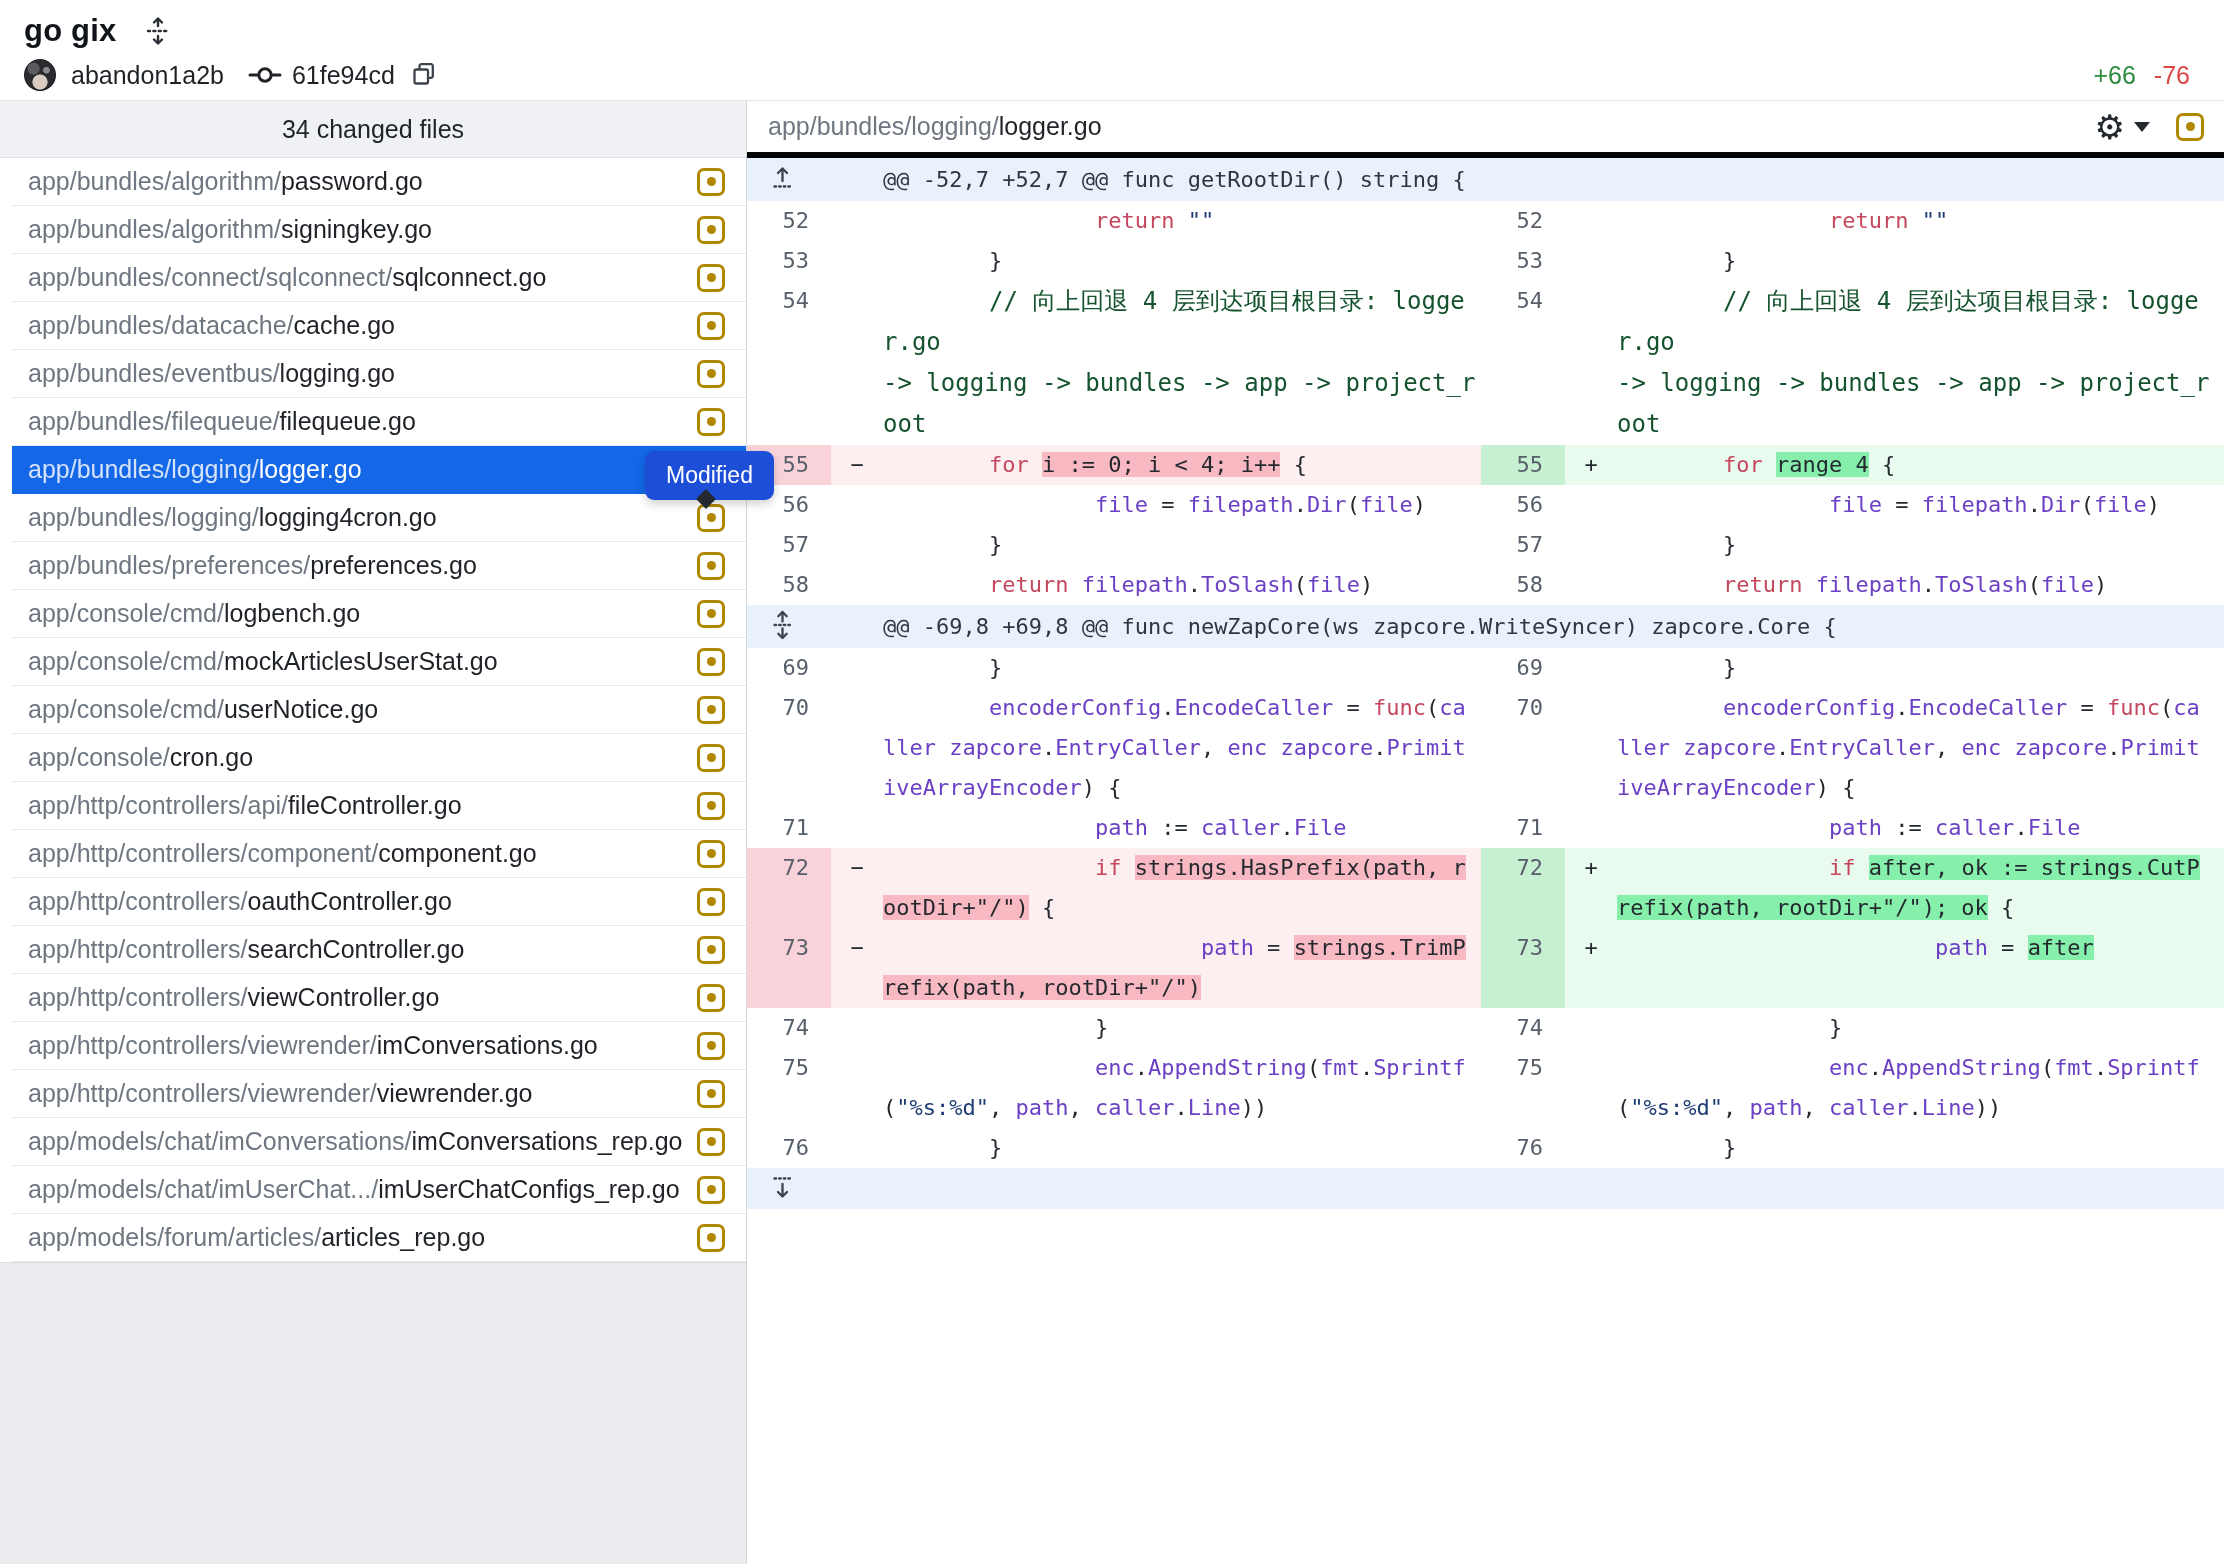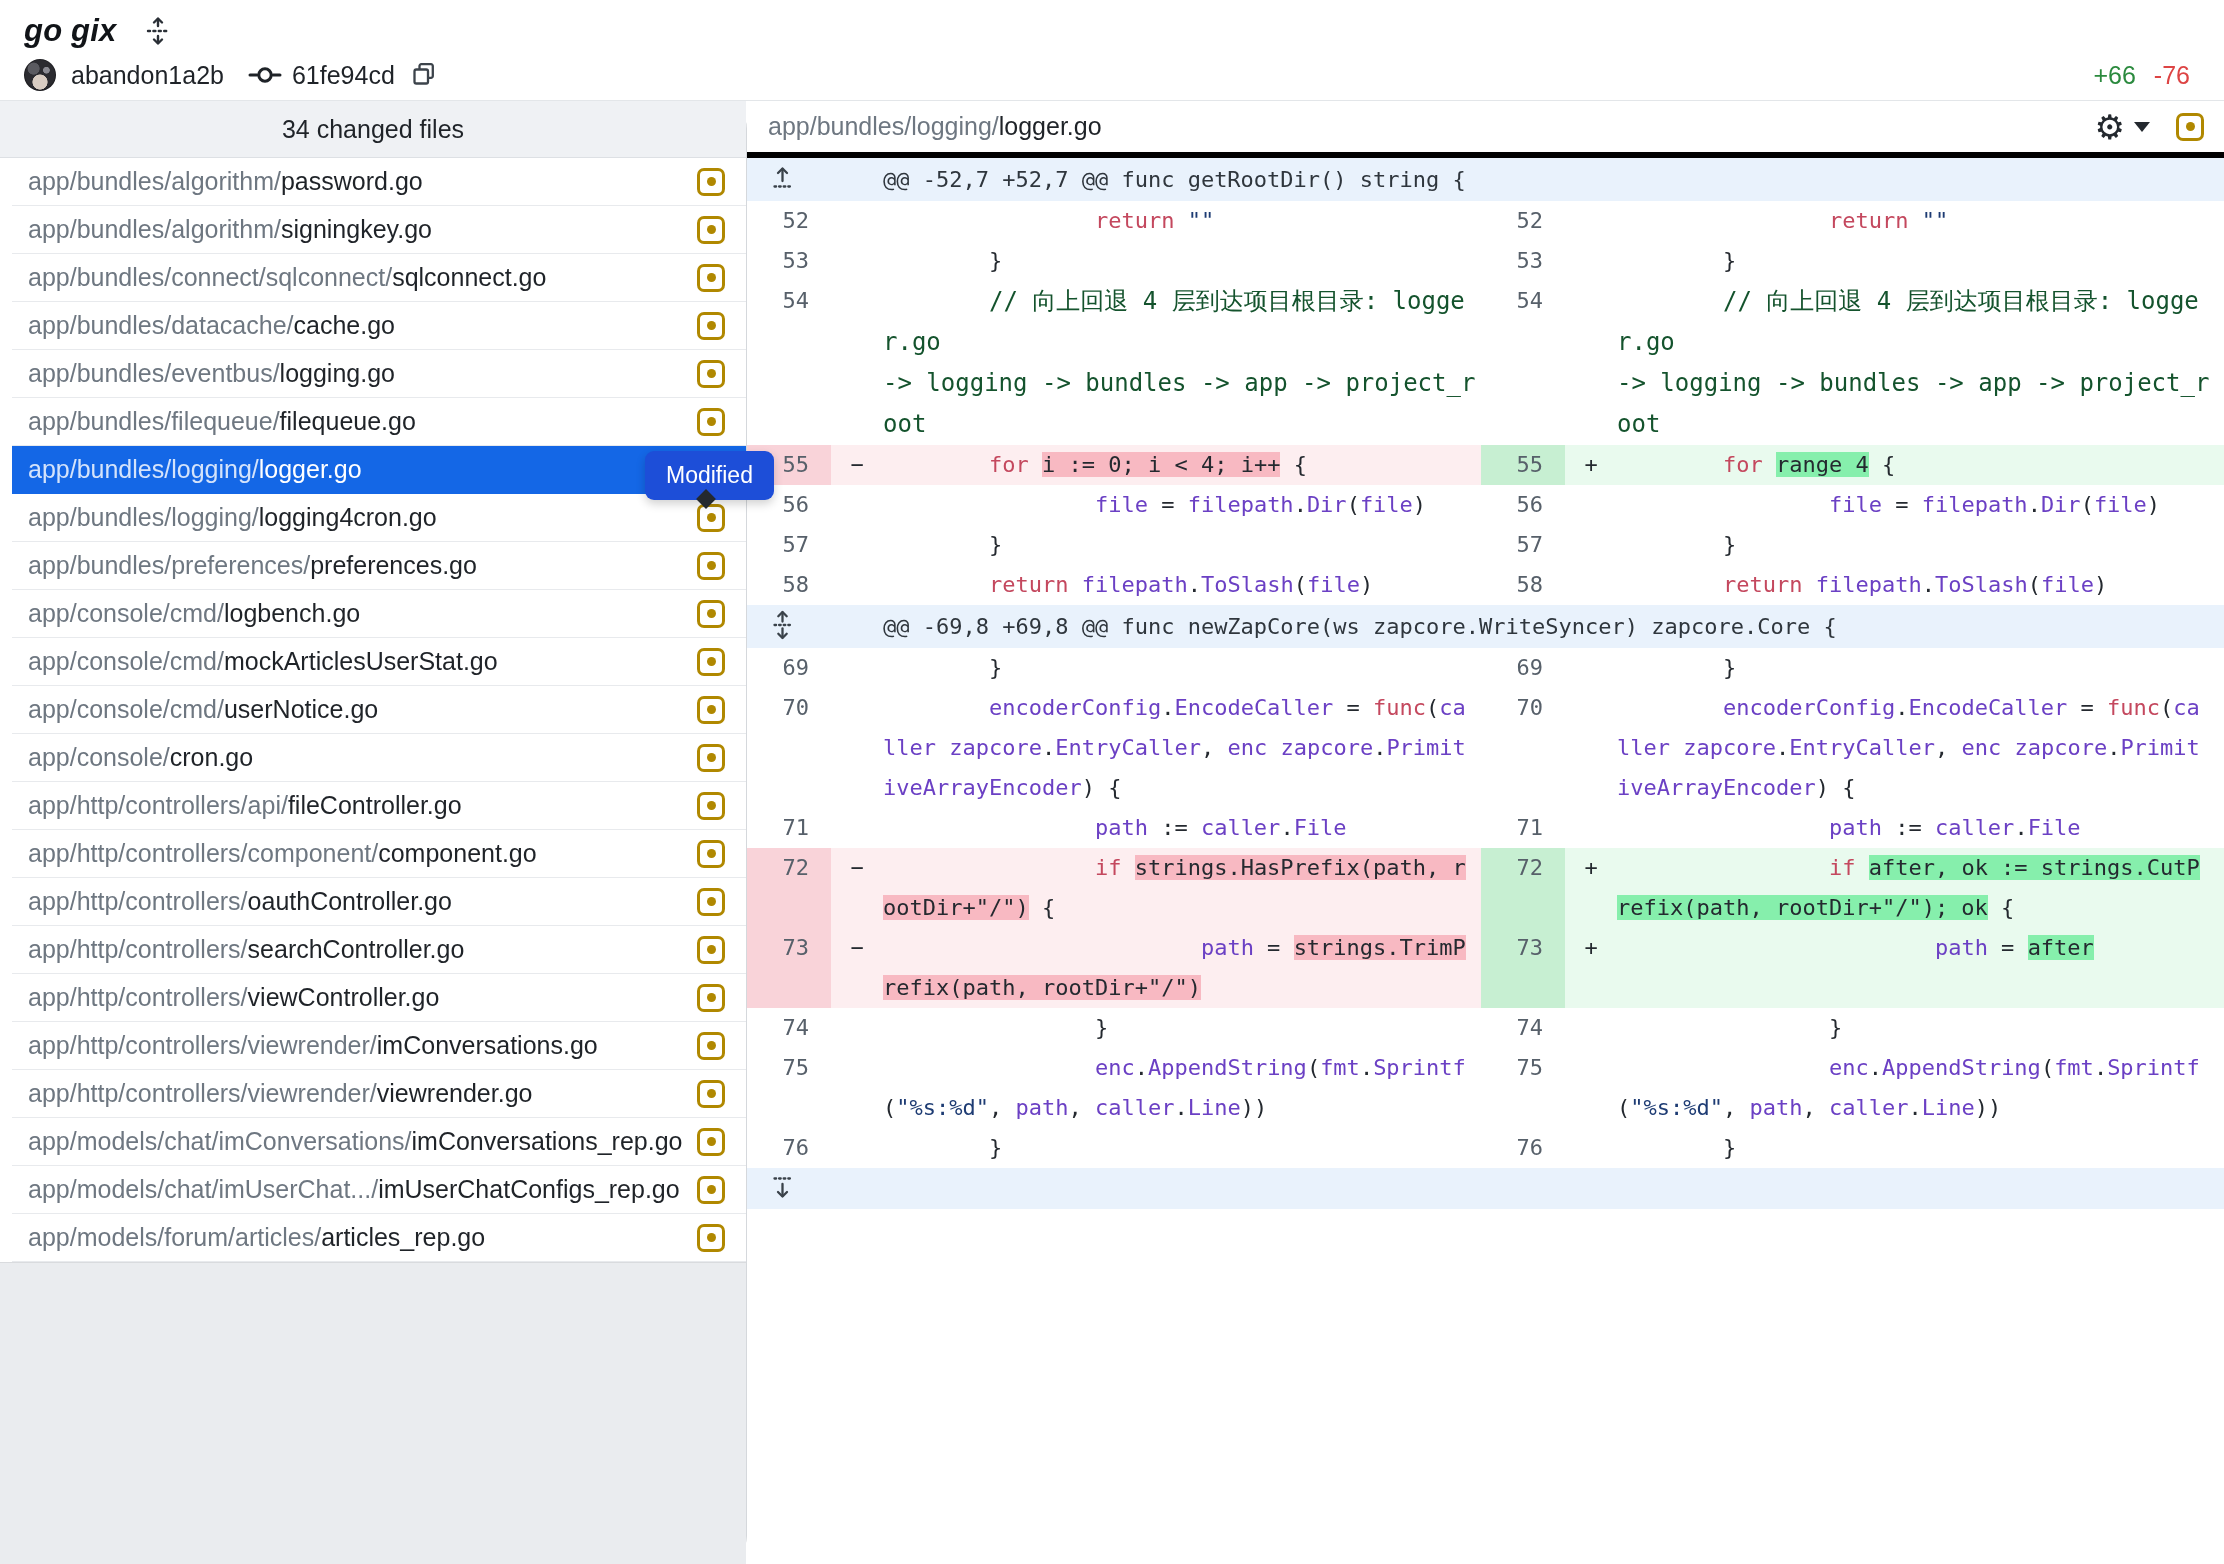--- a/index.html
+++ b/index.html
@@ -7,21 +7,21 @@
   body {
     width:2224px; height:1564px; overflow:hidden; position:relative;
     font-family:"Liberation Sans", sans-serif; color:#1f2328;
     -webkit-font-smoothing:antialiased;
   }
   .page { width:2224px; height:1564px; display:flex; flex-direction:column; }
 
   
   .topbar { height:101px; flex:none; border-bottom:1px solid #e3e6e9; padding:10px 0 0 24px; position:relative; }
   .title-row { display:flex; align-items:center; gap:28px; height:42px; }
-  .title-row h1 { font-size:31px; font-weight:700; color:#111418; letter-spacing:.2px;font-style:italic; }
+  .title-row h1 { font-size:31px; font-weight:700; color:#111418; letter-spacing:.2px; }
   .move-handle { display:inline-flex; align-items:center; color:#2a2f36; cursor:move; }
   .meta-row { display:flex; align-items:center; height:44px; margin-top:1px; padding-right:34px; }
   .avatar { width:32px; height:32px; border-radius:50%; flex:none; margin-right:15px;
     background:
       radial-gradient(circle at 50% 72%, #d8ccc2 0 26%, rgba(216,204,194,0) 28%),
       radial-gradient(circle at 30% 30%, #5a5a60 0 18%, rgba(90,90,96,0) 20%),
       radial-gradient(circle at 70% 35%, #8a8a92 0 10%, rgba(138,138,146,0) 12%),
       radial-gradient(circle at 50% 45%, #2b2b30 0 60%, #17171a 100%);
     box-shadow: inset 0 0 0 1px rgba(0,0,0,.25); }
   .branch-name { font-size:25px; color:#1f2328; margin-right:24px; }
@@ -29,21 +29,21 @@
   .commit-hash { font-size:25px; color:#1f2328; margin-right:16px; }
   .copy-btn { background:none; border:none; display:inline-flex; color:#3c434b; cursor:pointer; }
   .meta-spacer { flex:1; }
   .adds { font-size:25px; color:#2b8a3e; margin-right:18px; }
   .dels { font-size:25px; color:#dd4444;text-align:right; }
 
   
   .main { flex:1; display:flex; min-height:0; }
 
   
-  .sidebar { width:747px; flex:none; border-right:1px solid #d5d8dc; display:flex; flex-direction:column; position:relative; background:#fff;border-radius:28px; }
+  .sidebar { width:747px; flex:none; border-right:1px solid #d5d8dc; display:flex; flex-direction:column; position:relative; background:#fff; }
   .sb-header { height:57px; flex:none; background:#eff1f4; border-bottom:1px solid #dde0e4;
     display:flex; align-items:center; justify-content:center; font-size:25px; color:#1f2328; }
   .sb-list { flex:none; }
   .sb-row { height:48px; display:flex; align-items:center; padding:0 21px 0 16px;
     border-bottom:1px solid #e8eaed; font-size:25px; cursor:pointer; background:#fff;margin-left:12px; }
   .sb-row .dir { color:#6e7781; white-space:pre; }
   .sb-row .fname { color:#1f2328; white-space:pre; }
   .sb-row .mod-icon { margin-left:auto; }
   .sb-row.selected { background:#1467e6; border-bottom-color:#1467e6; }
   .sb-row.selected .dir { color:rgba(255,255,255,.82); }

